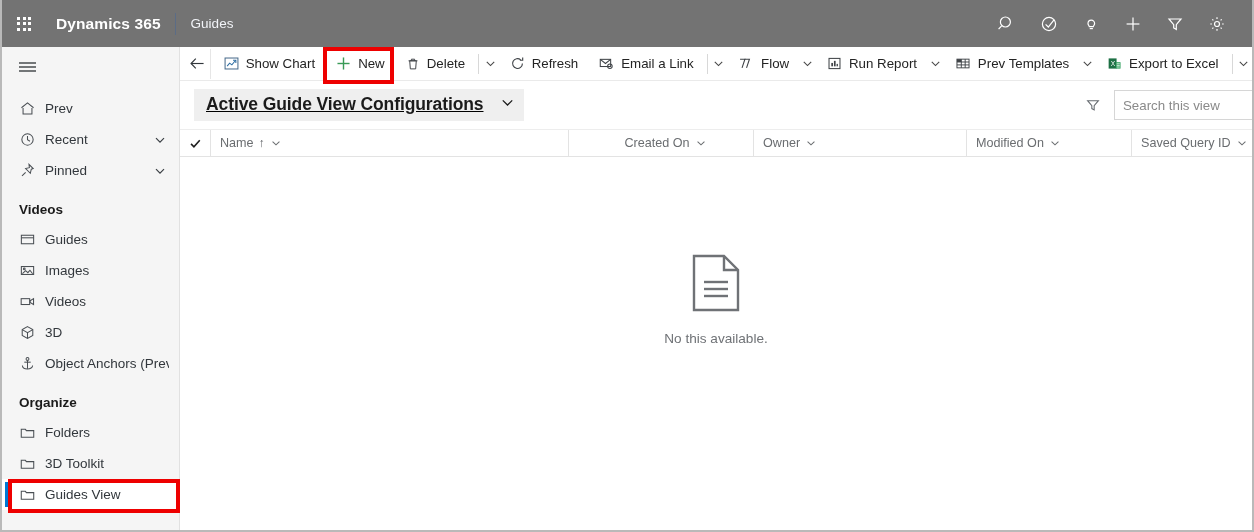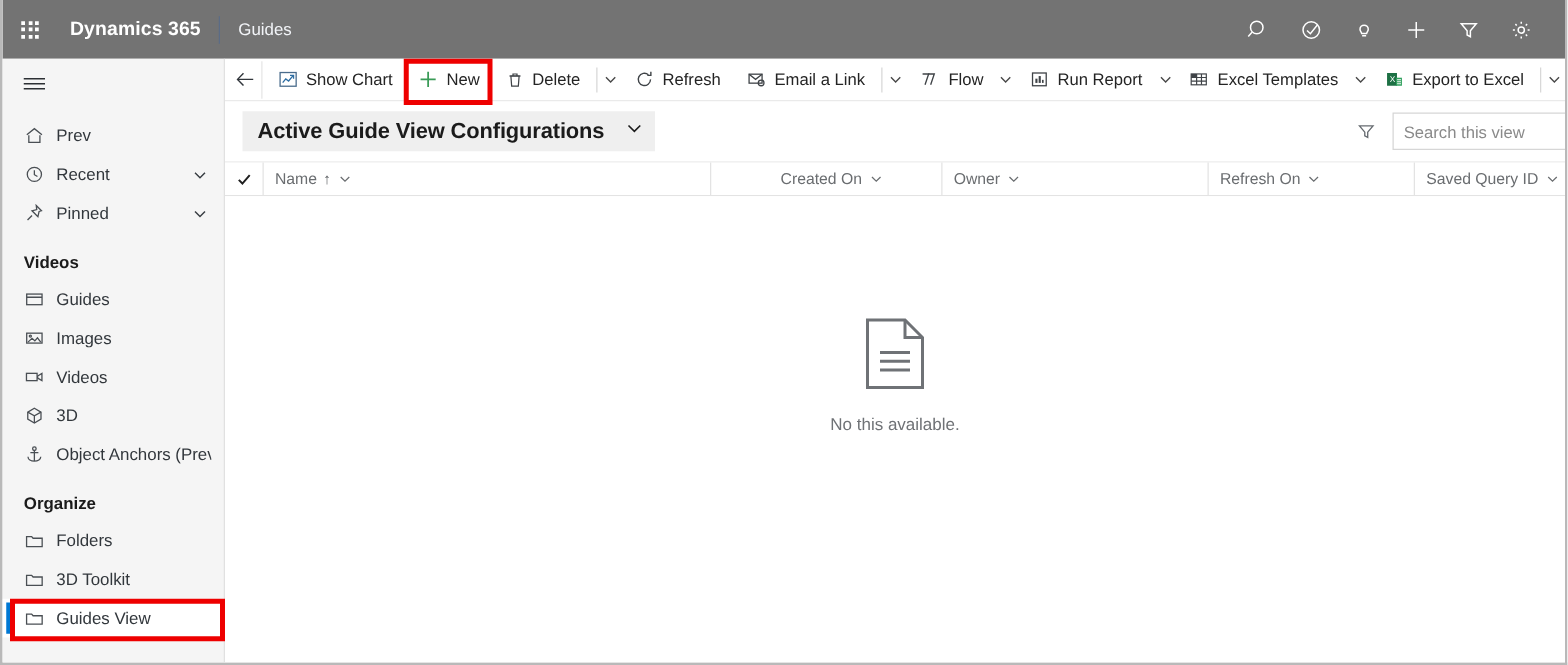--- a/index.html
+++ b/index.html
@@ -141,21 +141,21 @@
     width: 1px; height: 20px; background: #d8d8d8; margin: 0 3px;
   }
 
   
   .viewrow {
     height: 48px; display: flex; align-items: center;
     padding: 0 0 0 14px;
   }
   .view-select {
     display: flex; align-items: center; gap: 16px;
-    background: #efefef; padding: 5px 9px 6px 12px; cursor: pointer;
+    background: #efefef; padding: 5px 9px 6px 12px; cursor: pointer; text-decoration: underline;
   }
   .view-select .vtxt {
     font-size: 17.5px; font-weight: bold; color: #1b1b1b; letter-spacing: -.1px;
   }
   .view-right {
     margin-left: auto; display: flex; align-items: center; gap: 0;
   }
   .funnel-btn {
     width: 42px; height: 40px; display: flex; align-items: center; justify-content: center;
     cursor: pointer; color: #666b70;
@@ -523,21 +523,21 @@
         <span class="ico">
           <svg width="18" height="17" viewBox="0 0 18 18" fill="none" stroke="#3f4347" stroke-width="1">
             <rect x="2.6" y="4.4" width="12.8" height="9.2"></rect>
             <line x1="2.6" y1="7.4" x2="15.4" y2="7.4"></line>
               <line x1="2.6" y1="10.5" x2="15.4" y2="10.5"></line>
             <line x1="7.2" y1="4.4" x2="7.2" y2="13.6"></line>
               <line x1="11.3" y1="4.4" x2="11.3" y2="13.6"></line>
             <rect x="2.6" y="4.4" width="4.6" height="3" fill="#3f4347" stroke="none"></rect>
           </svg>
         </span>
-        <span>Excel Templates</span>
+        <span>Prev Templates</span>
       </div>
       <div class="cmd-chev">
         <svg width="13" height="13" viewBox="0 0 14 14" fill="none" stroke="#484848" stroke-width="1.2">
           <polyline points="3,5.2 7,9.2 11,5.2"></polyline>
         </svg>
       </div>
 
       <div class="cmd-btn">
         <span class="ico">
           <svg width="17" height="17" viewBox="0 0 18 18" fill="none">
@@ -611,21 +611,21 @@
       <div class="gh-cell col-owner">
         <span>Owner</span>
         <span class="chev">
           <svg width="12" height="12" viewBox="0 0 14 14" fill="none" stroke="#6a6d70" stroke-width="1.2">
             <polyline points="3,5.4 7,9.2 11,5.4"></polyline>
           </svg>
         </span>
       </div>
 
       <div class="gh-cell col-modified">
-        <span>Refresh On</span>
+        <span>Modified On</span>
         <span class="chev">
           <svg width="12" height="12" viewBox="0 0 14 14" fill="none" stroke="#6a6d70" stroke-width="1.2">
             <polyline points="3,5.4 7,9.2 11,5.4"></polyline>
           </svg>
         </span>
       </div>
 
       <div class="gh-cell col-saved">
         <span>Saved Query ID</span>
         <span class="chev">

